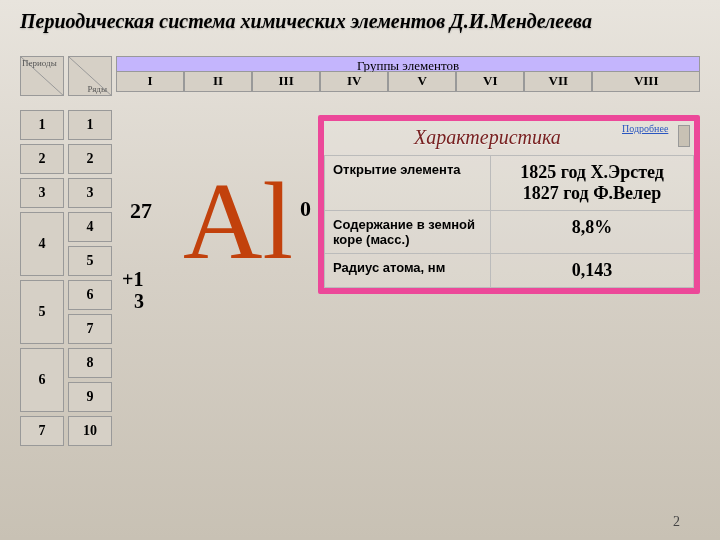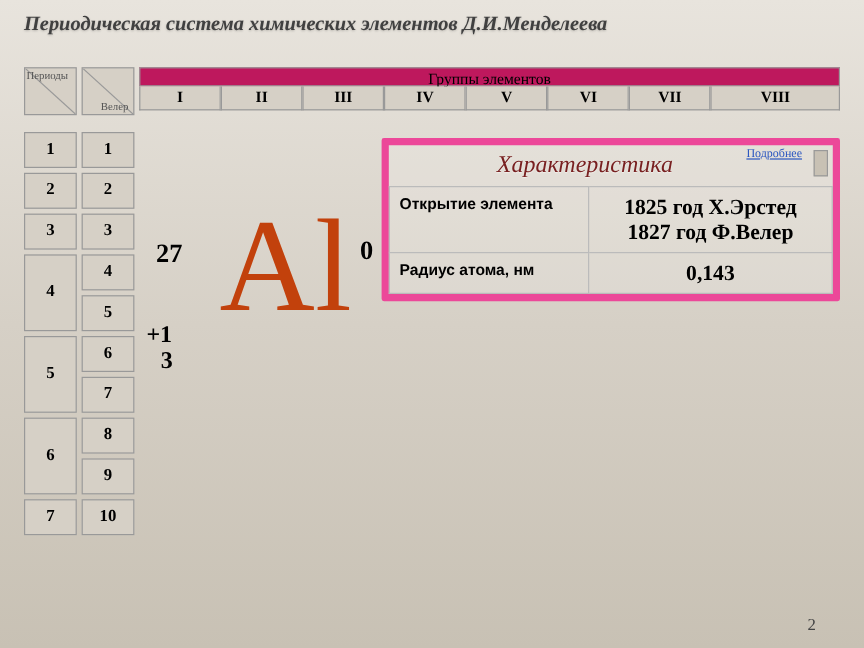--- a/index.html
+++ b/index.html
@@ -1,24 +1,24 @@
 <!DOCTYPE html>
 <html><head>
 <meta charset="utf-8">
 <style>
   *{box-sizing:border-box;margin:0;padding:0;}
   body{width:720px;height:540px;background:linear-gradient(180deg,#e8e4dd 0%,#d6d0c6 50%,#c8c1b4 100%);font-family:"Times New Roman",serif;overflow:hidden;position:relative;}
-  .title{position:absolute;top:10px;left:20px;right:20px;font-size:17px;font-style:italic;font-weight:bold;color:#404040;text-shadow:0 1px 2px rgba(0,0,0,0.2);}
+  .title{position:absolute;top:10px;left:20px;right:20px;font-size:20px;font-style:italic;font-weight:bold;color:#000000;text-shadow:0 1px 2px rgba(0,0,0,0.2);}
   .top-band{position:absolute;top:56px;left:20px;right:20px;height:40px;display:flex;}
   .diag-cell{width:44px;height:40px;border:1px solid #999;background:#d6d0c6;position:relative;overflow:hidden;font-size:9px;color:#555;}
   .diag-cell .d1{position:absolute;top:1px;left:1px;}
   .diag-cell .d2{position:absolute;bottom:1px;right:4px;}
   .diag-cell svg{position:absolute;top:0;left:0;}
   .groups-wrap{flex:1;display:flex;flex-direction:column;margin-left:4px;}
-  .groups-header{height:16px;border:1px solid #999;background:#be185d;text-align:center;font-size:13px;line-height:18px;}
+  .groups-header{height:16px;border:1px solid #999;background:#c4b5fd;text-align:center;font-size:13px;line-height:18px;}
   .groups-row{display:flex;height:20px;}
   .groups-row div{border:1px solid #999;border-top:none;background:#d6d0c6;text-align:center;font-size:13px;font-weight:bold;line-height:18px;}
   .left-col{position:absolute;top:110px;left:20px;display:flex;}
   .pcol,.rcol{display:flex;flex-direction:column;width:44px;}
   .rcol{margin-left:4px;}
   .pcol div,.rcol div{border:1px solid #999;background:#d6d0c6;text-align:center;font-size:14px;font-weight:bold;display:flex;align-items:center;justify-content:center;margin-bottom:4px;}
   .h1{height:30px;} .h2{height:64px;} .hr{height:30px;}
   .el-block{position:absolute;top:168px;left:120px;width:195px;height:160px;}
   .el-mass{position:absolute;top:30px;left:10px;font-size:22px;font-weight:bold;}
   .el-sym{position:absolute;top:-10px;left:63px;font-size:110px;color:#c2410c;font-family:"Times New Roman",serif;}
@@ -46,21 +46,21 @@
   <div class="diag-cell">
     <svg width="44" height="40">
         <line x1="0" y1="0" x2="44" y2="40" stroke="#999" stroke-width="1"></line>
       </svg>
     <span class="d1">Периоды</span>
   </div>
   <div class="diag-cell" style="margin-left:4px">
     <svg width="44" height="40">
         <line x1="0" y1="0" x2="44" y2="40" stroke="#999" stroke-width="1"></line>
       </svg>
-    <span class="d2">Велер</span>
+    <span class="d2">Ряды</span>
   </div>
   <div class="groups-wrap">
     <div class="groups-header">Группы элементов</div>
     <div class="groups-row">
       <div style="flex:1">I</div>
       <div style="flex:1">II</div>
       <div style="flex:1">III</div>
       <div style="flex:1">IV</div>
       <div style="flex:1">V</div>
       <div style="flex:1">VI</div>
@@ -111,20 +111,24 @@
   <table class="char-table">
     <tbody>
         <tr>
       <td class="lab">Открытие элемента</td>
       <td class="val">
         <div>1825 год Х.Эрстед</div>
         <div>1827 год Ф.Велер</div>
       </td>
     </tr>
     <tr>
+      <td class="lab">Содержание в земной коре (масс.)</td>
+      <td class="val">8,8%</td>
+    </tr>
+    <tr>
       <td class="lab">Радиус атома, нм</td>
       <td class="val">0,143</td>
     </tr>
   </tbody>
     </table>
 </div>
 
 <div class="page-num">2</div>
 
 </body></html>

